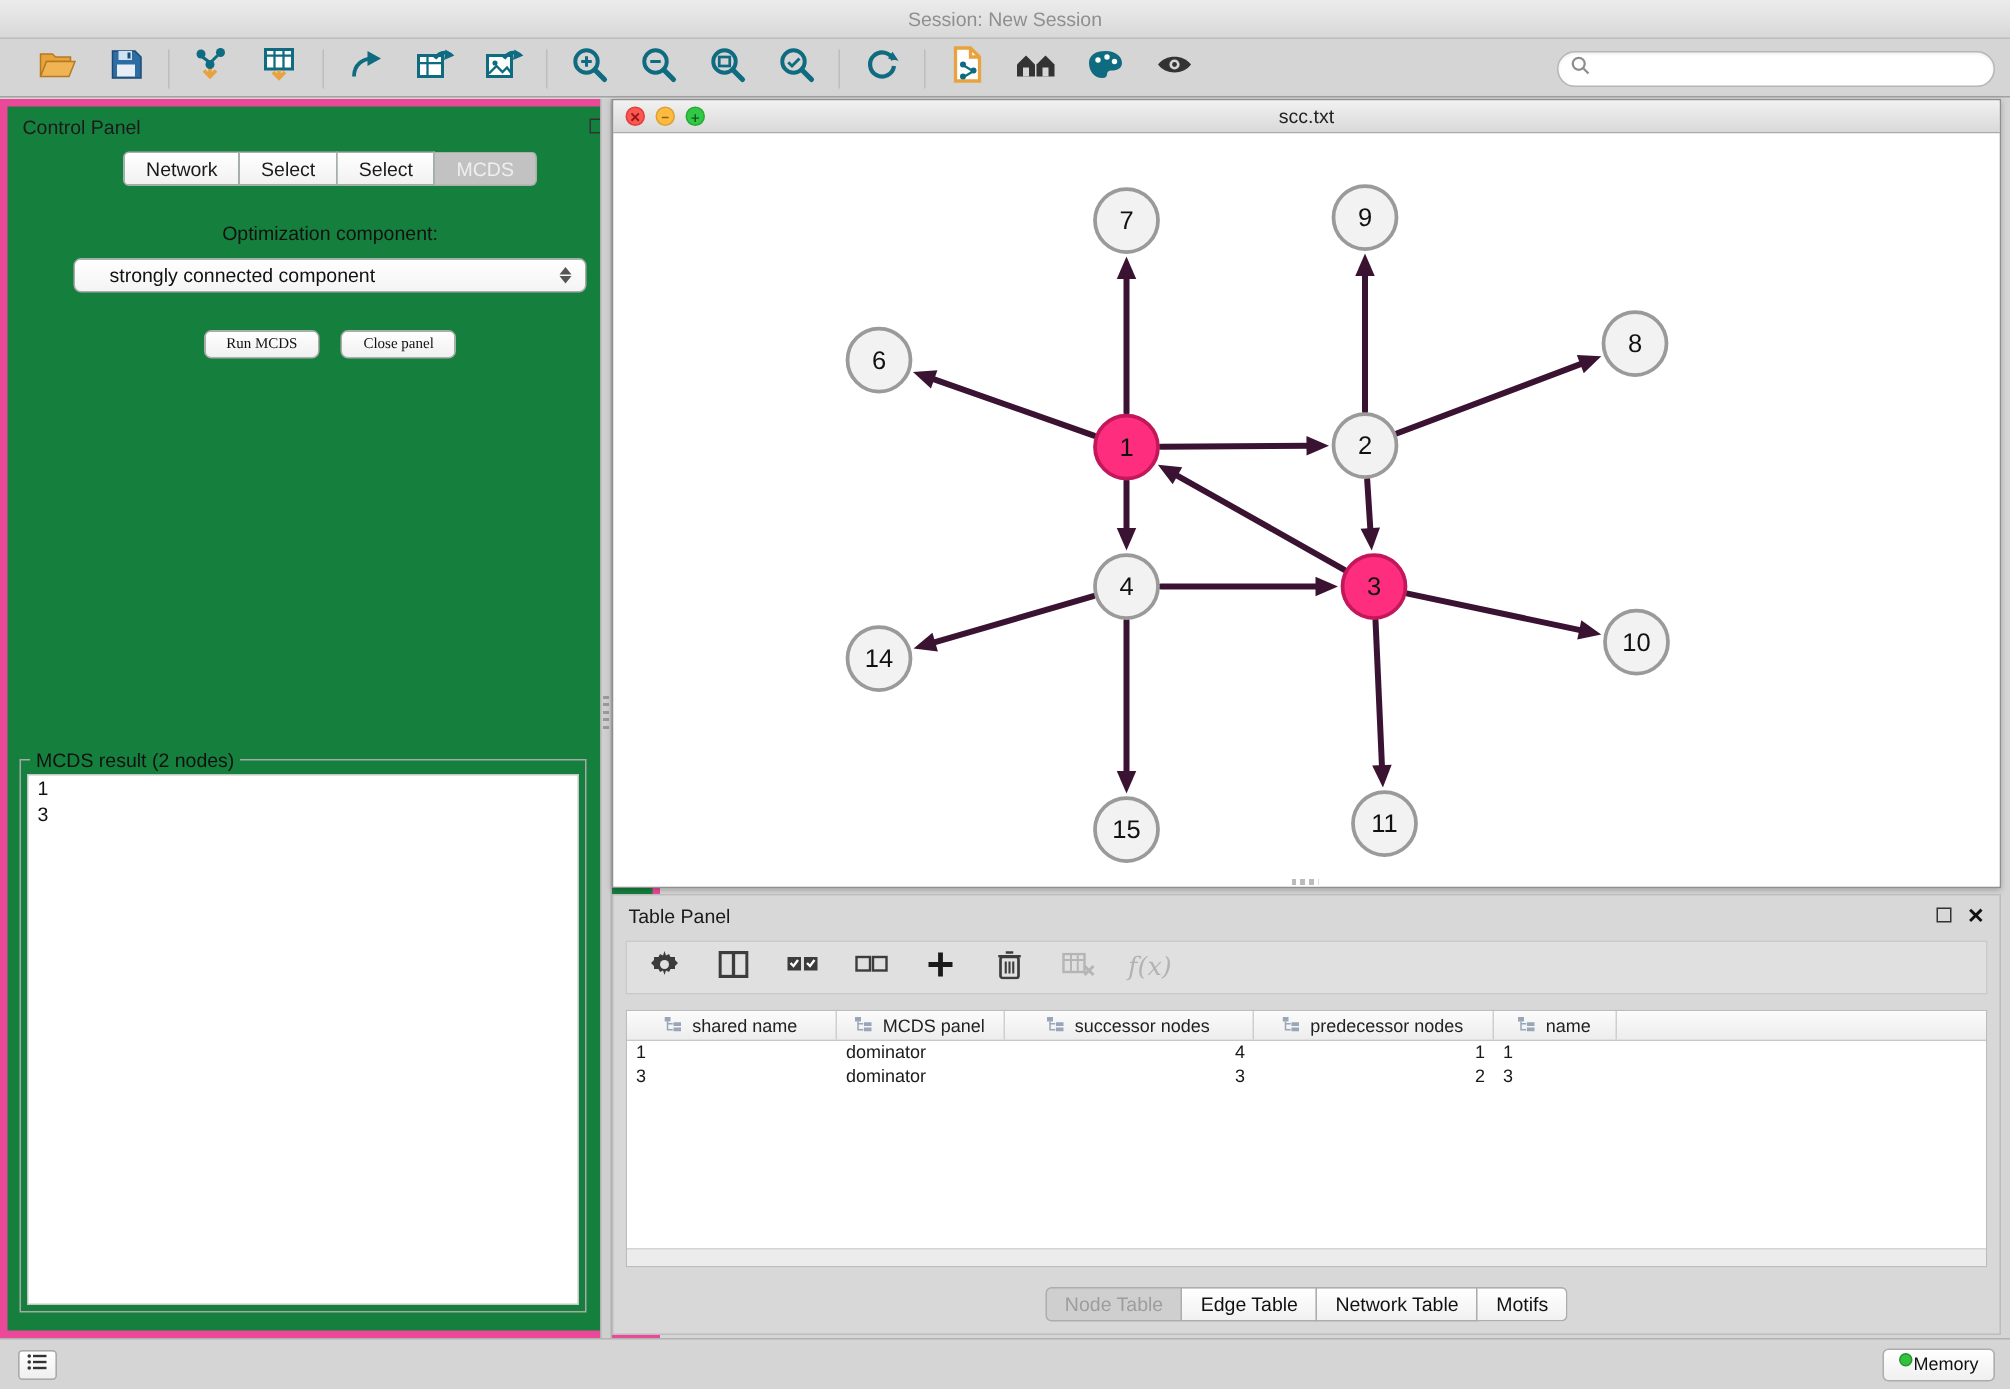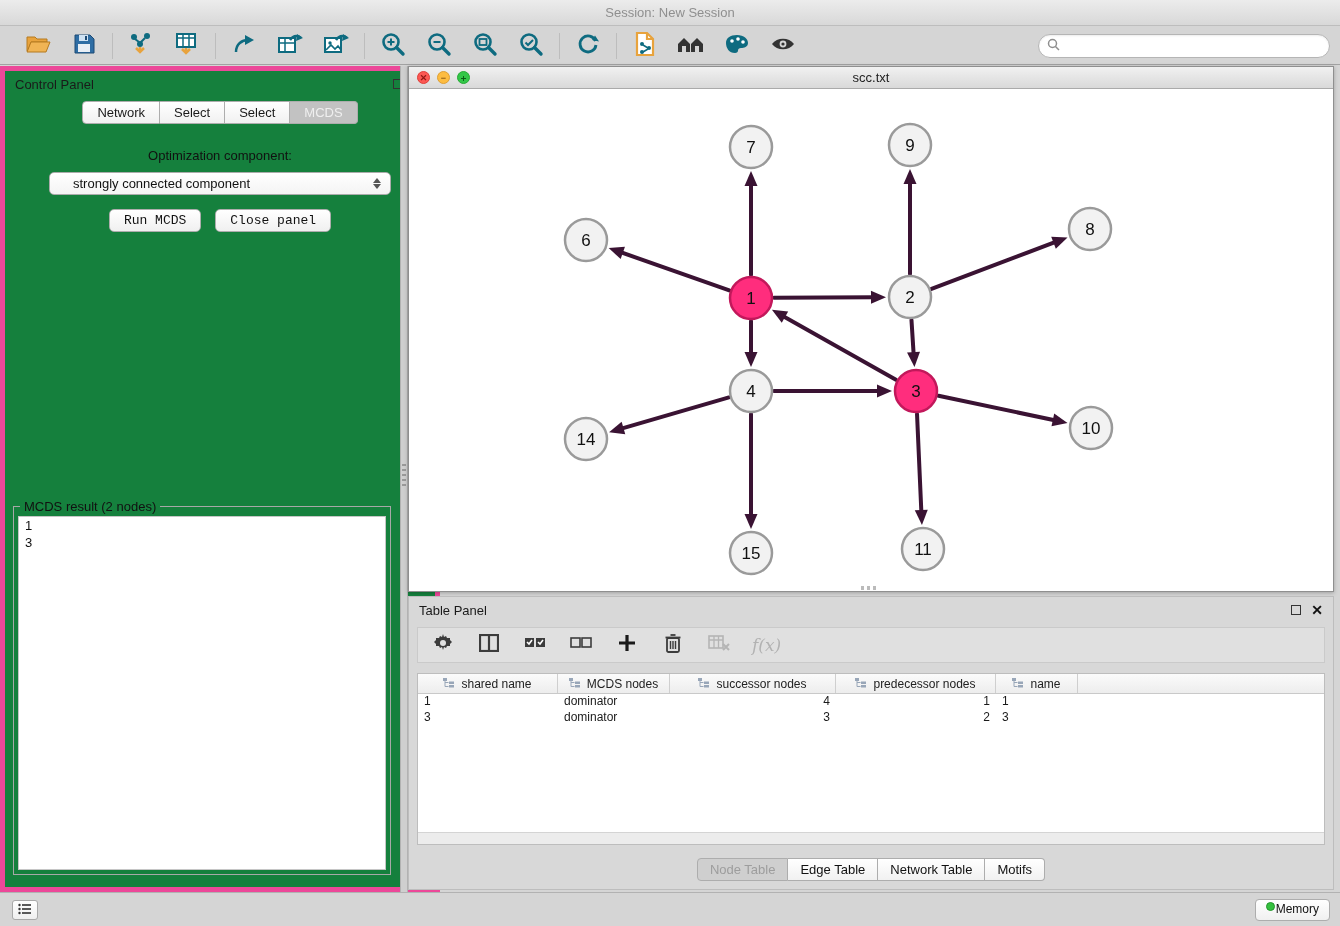--- a/index.html
+++ b/index.html
@@ -36,23 +36,23 @@
   .cp-tab.sel { background:#c2c2c2; color:#efefef; }
   .cp-opt-label { text-align:center; font-size:13px; color:#111; margin-top:24px; }
   .cp-select { margin:9px 44px 0; height:23px; background:linear-gradient(#ffffff,#f4f4f4);
     border:1px solid #ababab; border-radius:5px; display:flex; align-items:center; font-size:13px; padding-left:23px; color:#111; }
   .cp-select .sel-text { flex:1; }
   .chevrons { display:flex; flex-direction:column; align-items:center; justify-content:center; gap:1px; width:18px; margin-right:4px; }
   .chevrons i { display:block; width:0; height:0; border-left:4px solid transparent; border-right:4px solid transparent; }
   .chev-up { border-bottom:5px solid #555; }
   .chev-down { border-top:5px solid #555; }
   .cp-buttons { display:flex; justify-content:center; gap:14px; margin-top:14px; }
-  .mac-btn { font-family:Liberation Mono, monospace; font-size:13px; color:#111;
+  .mac-btn { font-family:Liberation Serif, serif; font-size:10px; color:#111;
     background:linear-gradient(#ffffff,#f0f0f0); border:1px solid #adadad; border-radius:5px;
-    padding:3px 14px; }
+    padding:3px 14px;margin-top:11px; }
   .cp-fieldset { position:absolute; left:8px; top:428px; width:378px; height:376px;
     border:1px solid #a8a8a8; }
   .cp-fieldset legend { font-size:13px; color:#111; margin-left:6px; padding:0 4px; }
   .result-list { position:absolute; inset:2px 4px 4px 4px; background:#fff; border:1px solid #c6c6c6; overflow:hidden; }
   .result-item { font-size:13px; color:#111; padding:0px 6px; line-height:17px; }
 
   
   .v-splitter { position:absolute; left:400px; top:66px; width:8px; height:826px; background:#cfcfcf;
     border-left:1px solid #b2b2b2; border-right:1px solid #b2b2b2; }
   .v-splitter .grip { position:absolute; left:1px; top:398px; width:4px; height:22px;
@@ -504,21 +504,21 @@
               </svg></span>
             <span>shared name</span>
           </div>
           <div class="tbl-hcell" style="width: 112px;">
             <span><svg width="12" height="10" viewBox="0 0 12 10">
                 <rect x="0" y="0" width="4" height="3" fill="#98a6b8"></rect>
                 <rect x="6" y="3.5" width="5" height="2.5" fill="#98a6b8"></rect>
                 <rect x="6" y="7" width="5" height="2.5" fill="#98a6b8"></rect>
                 <path d="M2 3v5.5h3.5M2 4.5h3.5" stroke="#98a6b8" fill="none"></path>
               </svg></span>
-            <span>MCDS nodes</span>
+            <span>MCDS panel</span>
           </div>
           <div class="tbl-hcell" style="width: 166px;">
             <span><svg width="12" height="10" viewBox="0 0 12 10">
                 <rect x="0" y="0" width="4" height="3" fill="#98a6b8"></rect>
                 <rect x="6" y="3.5" width="5" height="2.5" fill="#98a6b8"></rect>
                 <rect x="6" y="7" width="5" height="2.5" fill="#98a6b8"></rect>
                 <path d="M2 3v5.5h3.5M2 4.5h3.5" stroke="#98a6b8" fill="none"></path>
               </svg></span>
             <span>successor nodes</span>
           </div>

